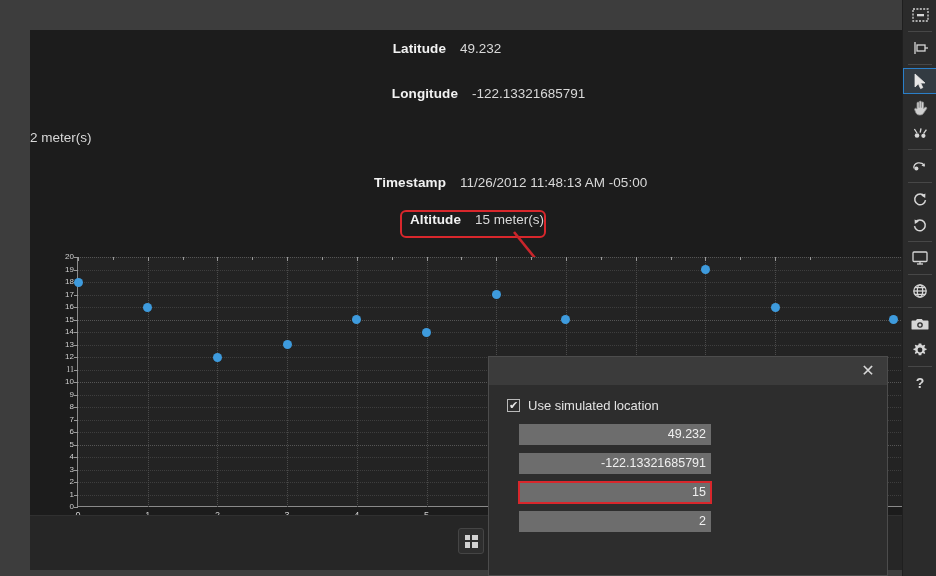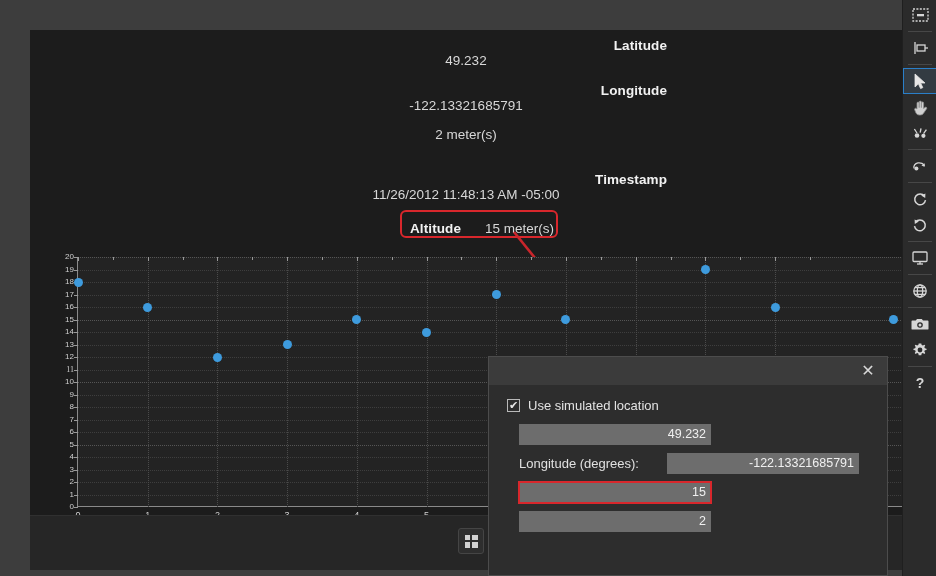--- a/index.html
+++ b/index.html
@@ -60,46 +60,45 @@
     left: 0; top: 0;
     width: 872px;
   }
   .ro-row {
     position: absolute;
     left: 0;
     width: 872px;
     height: 20px;
     display: flex;
     align-items: center;
-    flex-direction: column;
   }
   .ro-label {
     width: 430px;
     text-align: right;
     padding-right: 14px;
     color: #f2f2f2;
     font-size: 13.5px;
     font-weight: bold;
     letter-spacing: .1px;
   }
   .ro-value {
     color: #d8d8d8;
     font-size: 13.5px;
     white-space: nowrap;
   }
 
   
   .callout-box {
     position: absolute;
     left: 370px; top: 180px;
-    width: 158px; height: 28px;
+    width: 146px; height: 28px;
     border: 2px solid #d8272c;
     border-radius: 6px;
     display: flex;
-    align-items: flex-end;
+    align-items: flex-start;
     background: transparent;
   }
   .callout-box .ro-label {
     width: 72px;
     padding-right: 0;
     padding-left: 8px;
     text-align: left;
   }
   .callout-box .ro-value { padding-left: 11px; }
 
@@ -299,21 +298,21 @@
 <div id="root">
 
   <div class="emu-frame">
     <div class="emu-screen">
 
       <div class="readout" id="readout">
           <div class="ro-row" style="top: 8px;">
             <span class="ro-label">Latitude</span>
             <span class="ro-value">49.232</span>
           </div>
-          <div class="ro-row" style="top: 53px;">
+          <div class="ro-row" style="top: 53px; margin-left: 12px;">
             <span class="ro-label">Longitude</span>
             <span class="ro-value">-122.13321685791</span>
           </div>
           <div class="ro-row" style="top: 97px;">
             <span class="ro-value">2 meter(s)</span>
           </div>
           <div class="ro-row" style="top: 142px;">
             <span class="ro-label">Timestamp</span>
             <span class="ro-value">11/26/2012 11:48:13 AM -05:00</span>
           </div>
@@ -477,21 +476,20 @@
     <div class="dlg-body">
       <div class="chk-row">
         <span class="chk-box">✔</span>
         <span class="chk-label">Use simulated location</span>
       </div>
       <div id="fields">
           <div class="field-row">
             <input class="field-input" value="49.232" style="">
           </div>
           <div class="field-row">
-            <div class="field-label">Longitude (degrees):</div>
             <input class="field-input" value="-122.13321685791" style="">
           </div>
           <div class="field-row">
             <input class="field-input highlight" value="15" style="">
           </div>
           <div class="field-row">
             <input class="field-input" value="2" style="">
           </div>
         </div>
     </div>

